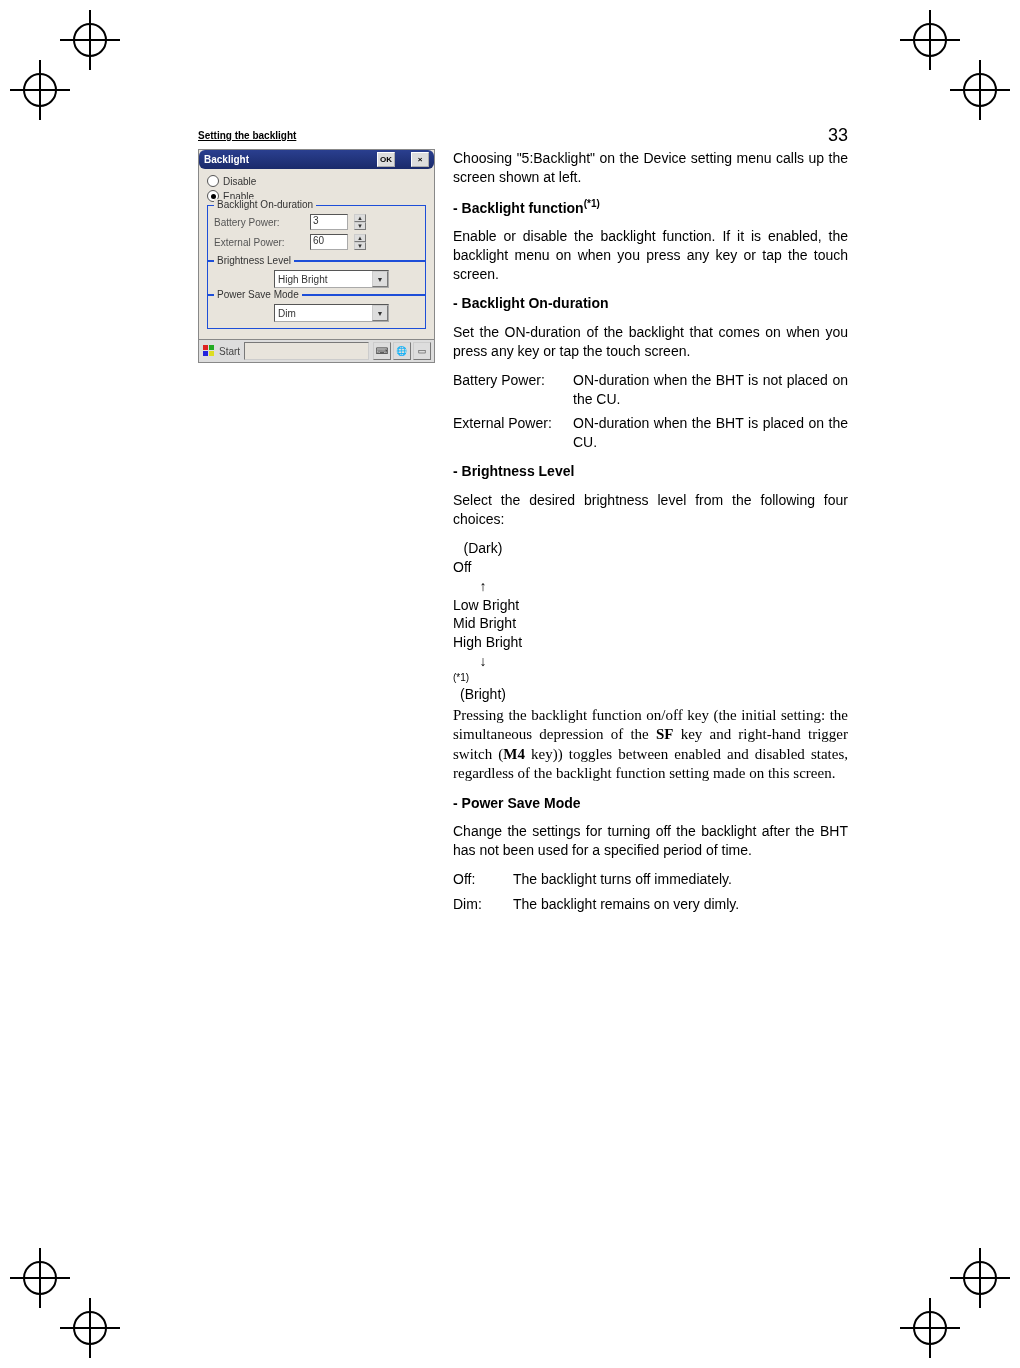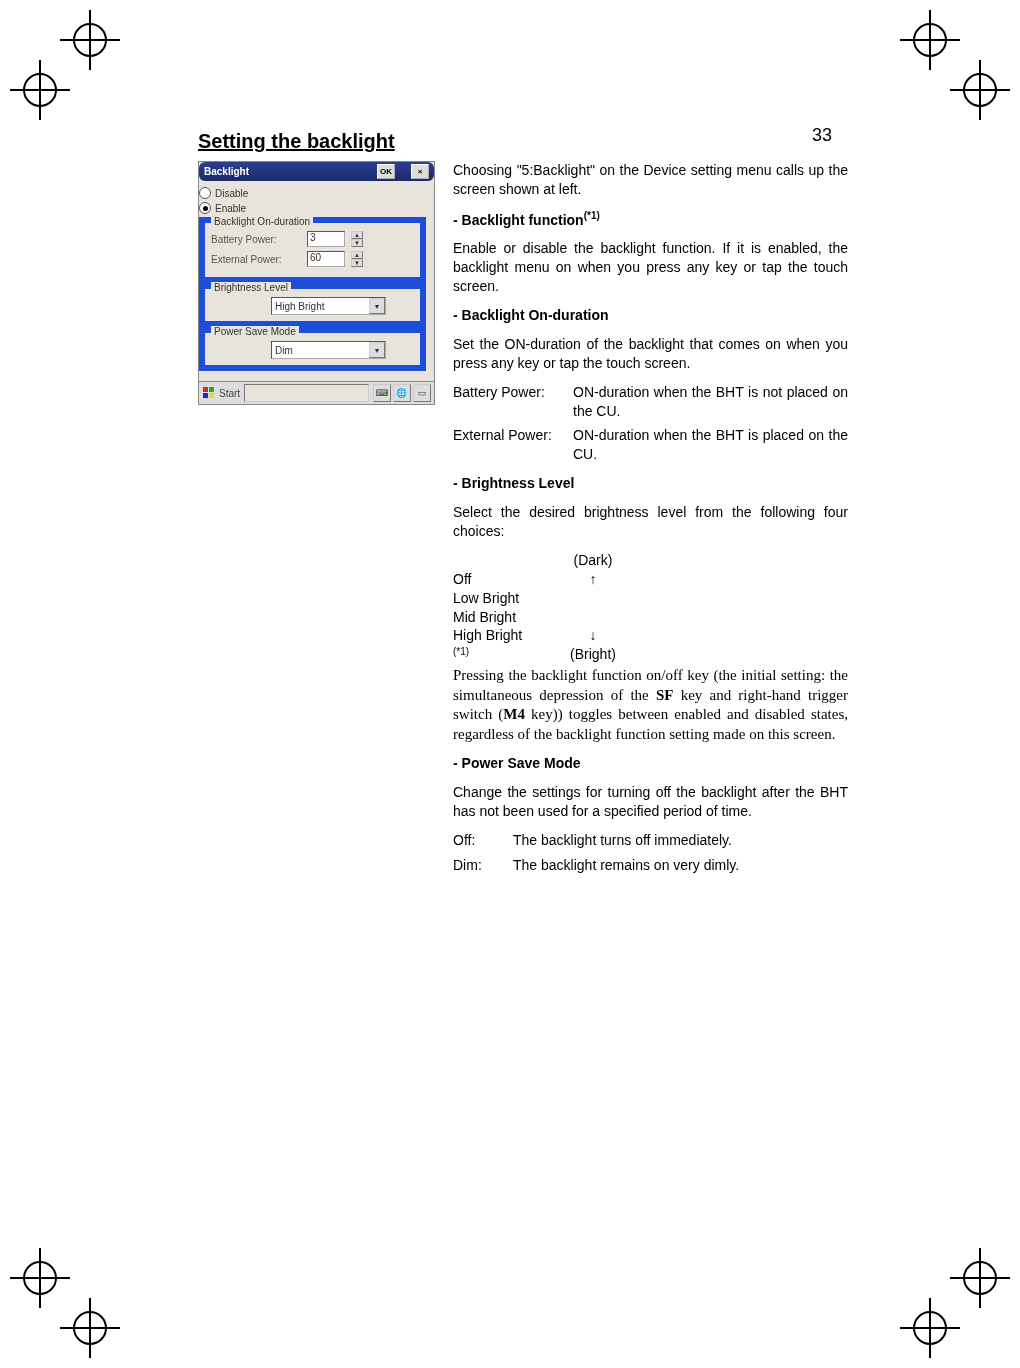--- a/index.html
+++ b/index.html
@@ -30,27 +30,27 @@
 
   .page-content {
     position: absolute;
     top: 130px;
     left: 198px;
     width: 650px;
   }
   .page-num {
     position: absolute;
     top: -5px;
-    right: 16px;
+    right: 0;
     font-size: 18px;
   }
   .section-title {
     font-weight: bold;
     text-decoration: underline;
-    font-size: 20px;
+    font-size: 10px;
     margin-bottom: 8px;
   }
   .two-col {
     display: flex;
     gap: 18px;
     align-items: flex-start;
   }
   .screenshot {
     width: 235px;
     border: 1px solid #888;
@@ -74,29 +74,29 @@
     background: #ddd;
     border: 1px outset #fff;
     width: 16px;
     height: 13px;
     font-size: 8px;
     display: flex;
     align-items: center;
     justify-content: center;
     color: #000;
   }
-  .ss-body { padding: 6px 8px 10px 0; }
+  .ss-body { padding: 6px 8px 10px 8px; }
   .radio-row { display: flex; align-items: center; gap: 4px; margin-bottom: 3px; }
   .radio {
     width: 10px; height: 10px; border: 1px solid #555; border-radius: 50%; background: #fff;
     display: inline-flex; align-items: center; justify-content: center;
   }
   .radio.sel::after { content:""; width:5px;height:5px;border-radius:50%;background:#000; }
   .group {
-    border: 6px solid #1d4ed8;
+    border: 1px solid #1d4ed8;
     padding: 8px 6px 6px 6px;
     position: relative;
   }
   .group-label {
     position: absolute;
     top: -7px;
     left: 6px;
     background: #e8e4dc;
     padding: 0 3px;
     font-size: 10px;
@@ -134,21 +134,21 @@
     line-height: 1.35;
   }
   .right-col p { margin: 0 0 10px 0; }
   .h { font-weight: bold; margin-top: 6px; }
   .sup { font-size: 10px; vertical-align: super; }
   .deflist { margin: 6px 0 10px 0; }
   .def-row { display: flex; margin-bottom: 6px; }
   .def-term { width: 120px; }
   .def-desc { flex: 1; text-align: justify; }
   .bl-list { margin: 4px 0 2px 0; }
-  .bl-row { display: flex; }
+  .bl-row { display: flex; flex-direction: column; }
   .bl-label { width: 110px; }
   .bl-sym { width: 60px; text-align: center; }
   .serif-note { font-family: 'Times New Roman', serif; font-size: 15px; text-align: justify; line-height: 1.3; margin: 6px 0 12px 0;}
   .deflist2 .def-term { width: 60px; }
 </style>
 </head>
 <body>
 
 <div class="crop-mark cm-tl1"><svg viewBox="0 0 60 60">
       <circle cx="30" cy="30" r="16" fill="none" stroke="#000" stroke-width="2"></circle>

